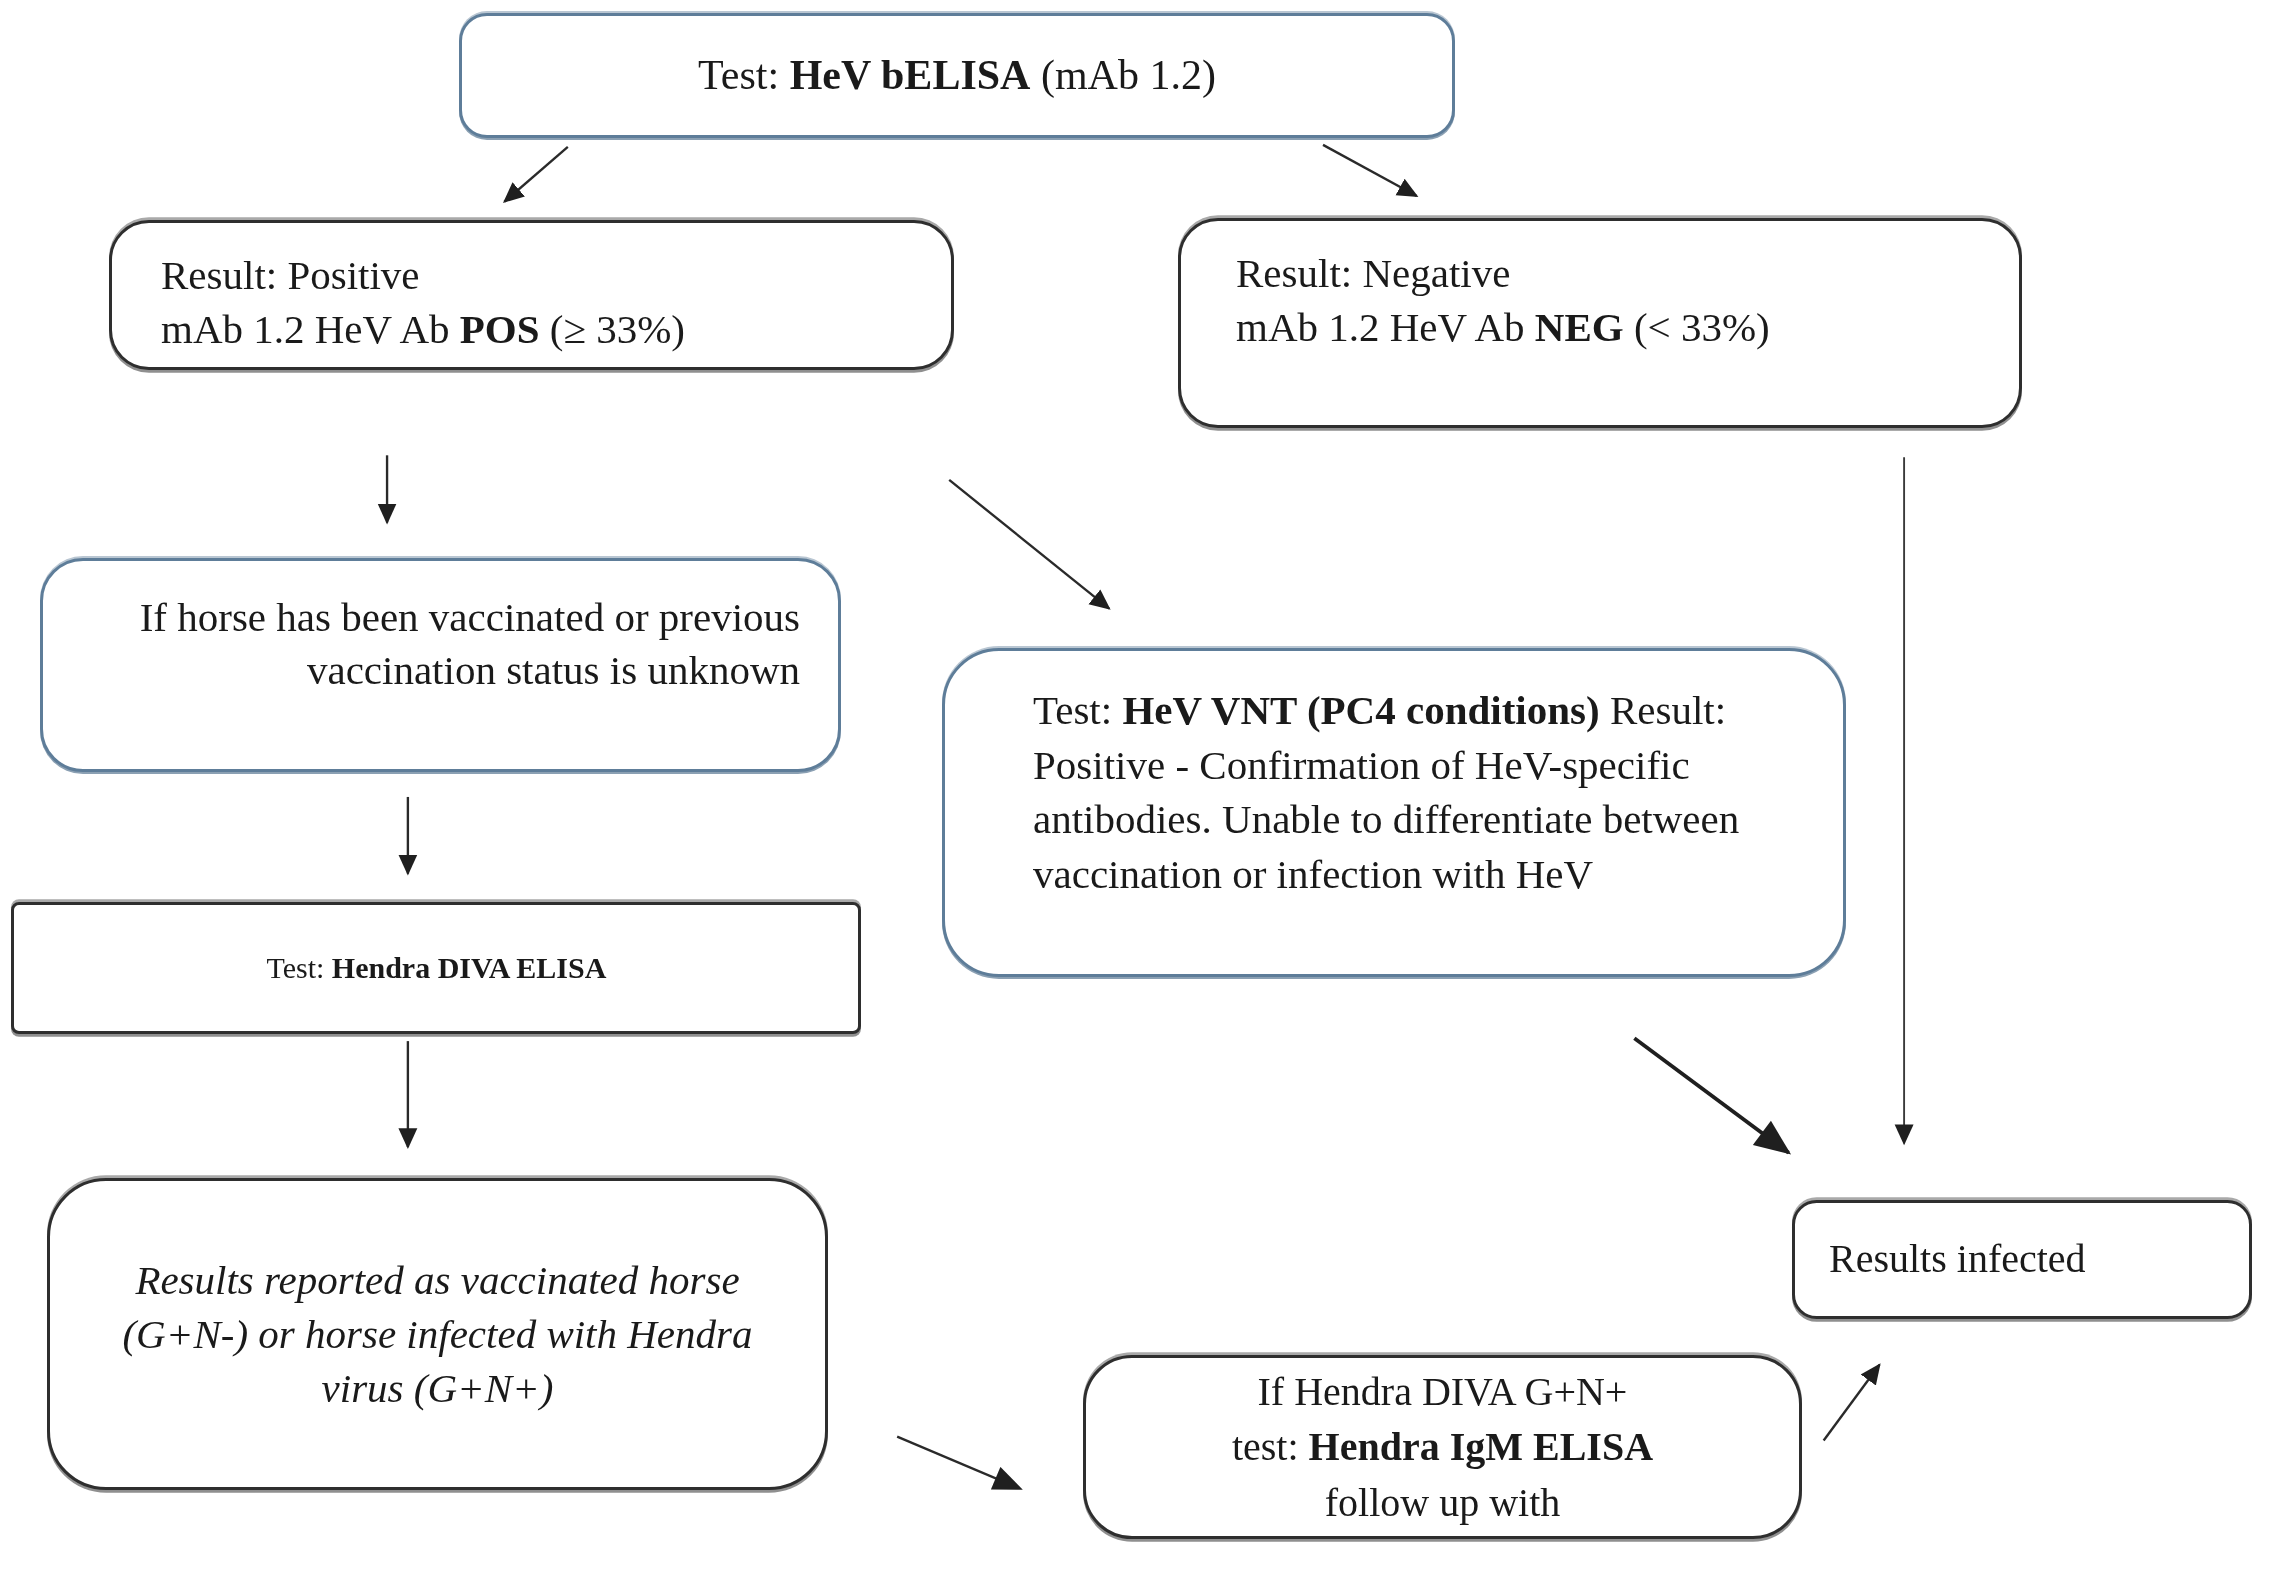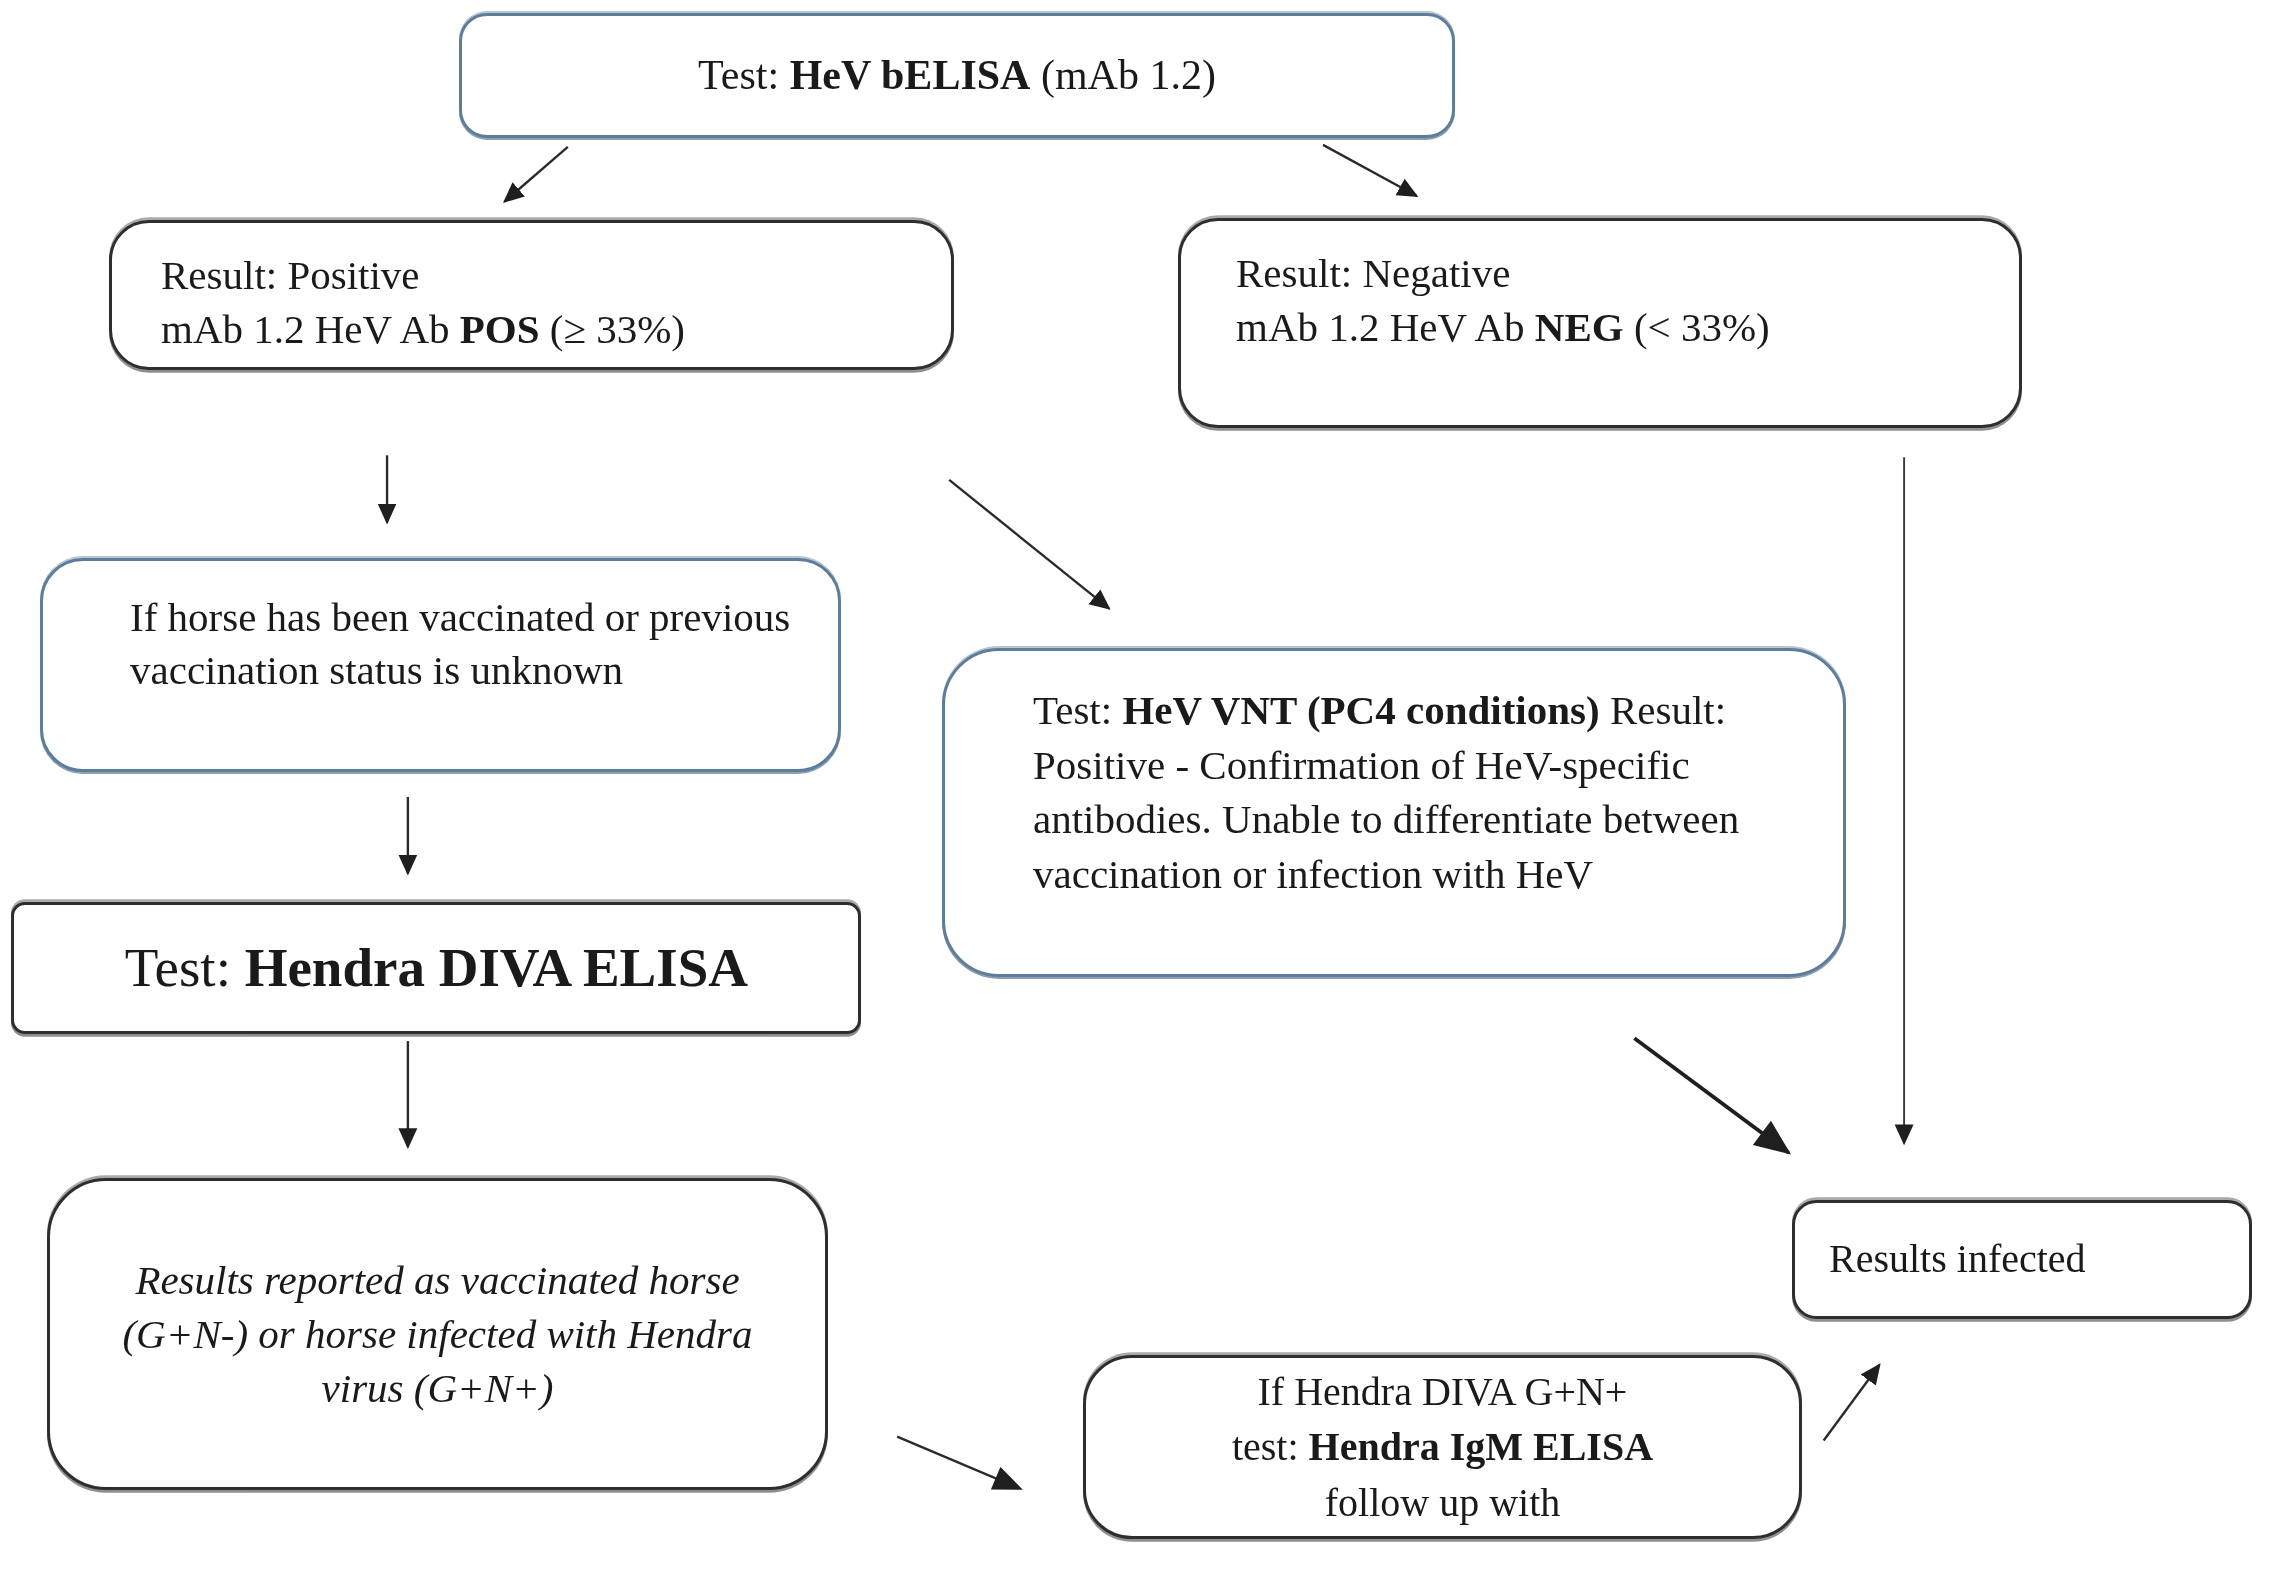--- a/index.html
+++ b/index.html
@@ -16,23 +16,23 @@
   }
   .node .b { font-weight: 700; }
   .dark  { border: 3.8px solid #2e2e2e; box-shadow: 0 -2.8px 0 #a9a9a9, 0 2.8px 0 #8f8f8f; }
   .blue  { border: 3.8px solid #5e7d99; box-shadow: 0 -1.9px 0 #b9c6d2, 0 1.9px 0 #8ba0b3; }
   .vcenter { display: flex; align-items: center; }
   .ccenter { display: flex; align-items: center; justify-content: center; text-align: center; }
 
   .n-belisa        { left: 459px;  top: 13.2px;   width: 996px; height: 125px; border-radius: 28px; font-size: 42px; }
   .n-positive      { left: 109px;  top: 220px;  width: 845px;  height: 150px; border-radius: 40px; padding: 24.6px 28px 0 49px; }
   .n-negative      { left: 1178px; top: 218px;  width: 844px;  height: 210px; border-radius: 40px; padding: 24.6px 28px 0 55px; }
-  .n-ifvacc        { left: 40px;   top: 558px;  width: 801px;  height: 214px; border-radius: 43px; padding: 30px 38px 0 87px; line-height: 1.3; }
+  .n-ifvacc        { left: 40px;   top: 558px;  width: 801px;  height: 214px; border-radius: 43px; padding: 30px 38px 0 87px; line-height: 1.3; text-align: right; }
   .n-vnt           { left: 942px;  top: 648px;  width: 904px;  height: 329px; border-radius: 57px; padding: 32px 38px 0 88px; line-height: 1.33; }
-  .n-diva          { left: 11.4px;   top: 902px;  width: 850px;  height: 132px; border-radius: 14px; font-size: 55px; }
+  .n-diva          { left: 11.4px;   top: 902px;  width: 850px;  height: 132px; border-radius: 8px; font-size: 30px; }
   .n-resvacc       { left: 47px;   top: 1178px; width: 781px;  height: 312px; border-radius: 59px; padding: 0 36px; font-style: italic; }
   .n-ifhendra      { left: 1083px; top: 1355px; width: 719px;  height: 184px; border-radius: 49px; font-size: 40px; line-height: 1.38; }
   .n-reported      { left: 1792px; top: 1200px; width: 460px;  height: 119px; border-radius: 24.6px; padding-left: 34px; font-size: 40px; }
 </style>
 </head>
 <body>
 
 <div class="canvas">
 
   <svg class="arrows" viewBox="0 0 2424 1682" xmlns="http://www.w3.org/2000/svg">

